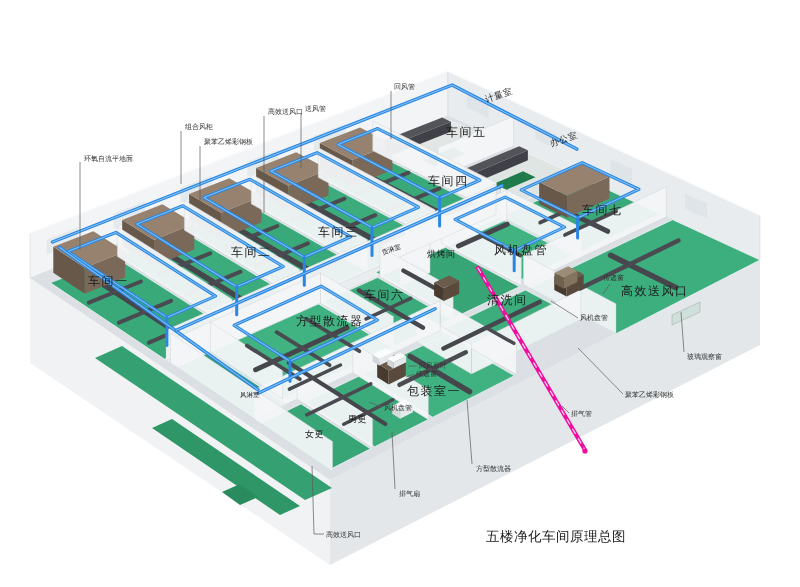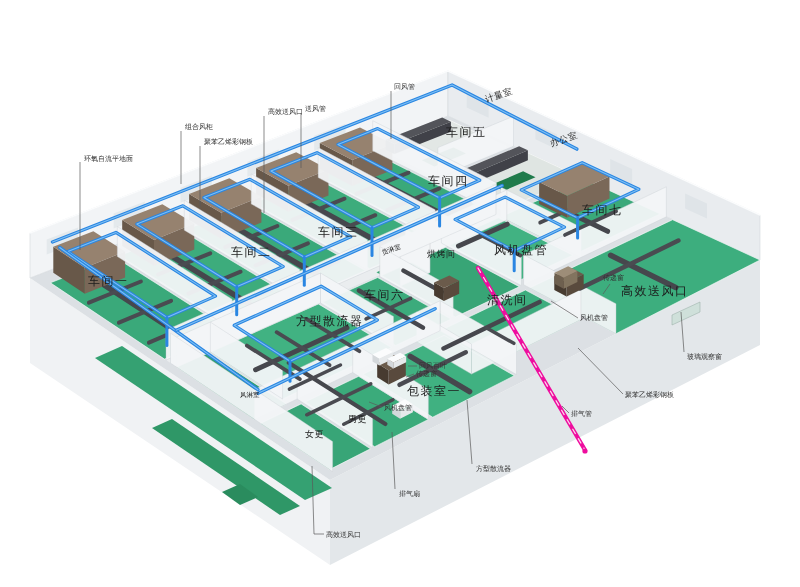--- a/index.html
+++ b/index.html
@@ -260,14 +260,15 @@
   <span class="lbl co" style="left:571px;top:410px">排气管</span>
   <span class="lbl co" style="left:476px;top:465px">方型散流器</span>
   <span class="lbl co" style="left:399px;top:490px">排气扇</span>
   <span class="lbl co" style="left:326px;top:531px">高效送风口</span>
   <span class="lbl co" style="left:580px;top:314px">风机盘管</span>
   <span class="lbl co" style="left:384px;top:404px">风机盘管</span>
   <span class="lbl co" style="left:419px;top:362px">回风百叶</span>
   <span class="lbl co" style="left:416px;top:370px">传递窗</span>
 
   <div class="title-block">
+    <div>五楼净化车间原理总图</div>
   </div>
 </div>
 
 </body></html>

